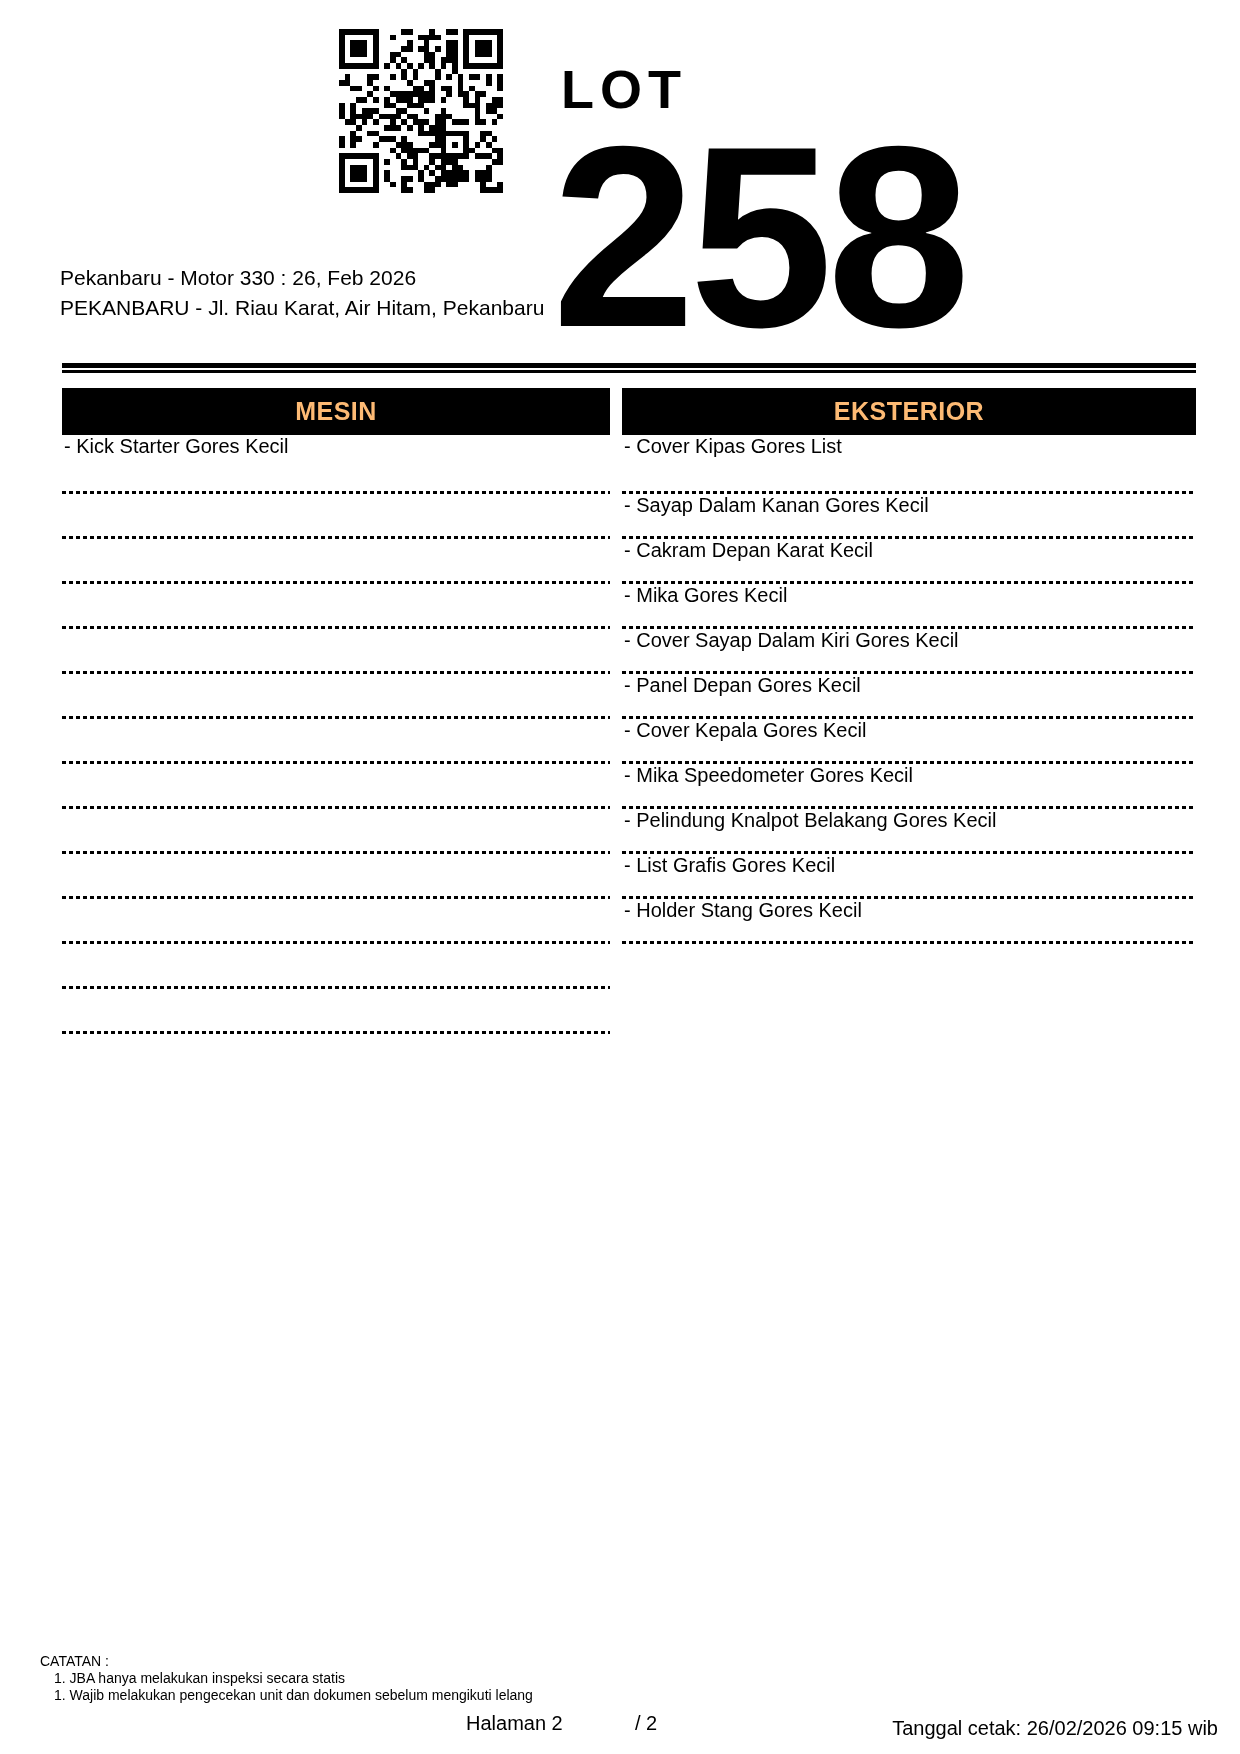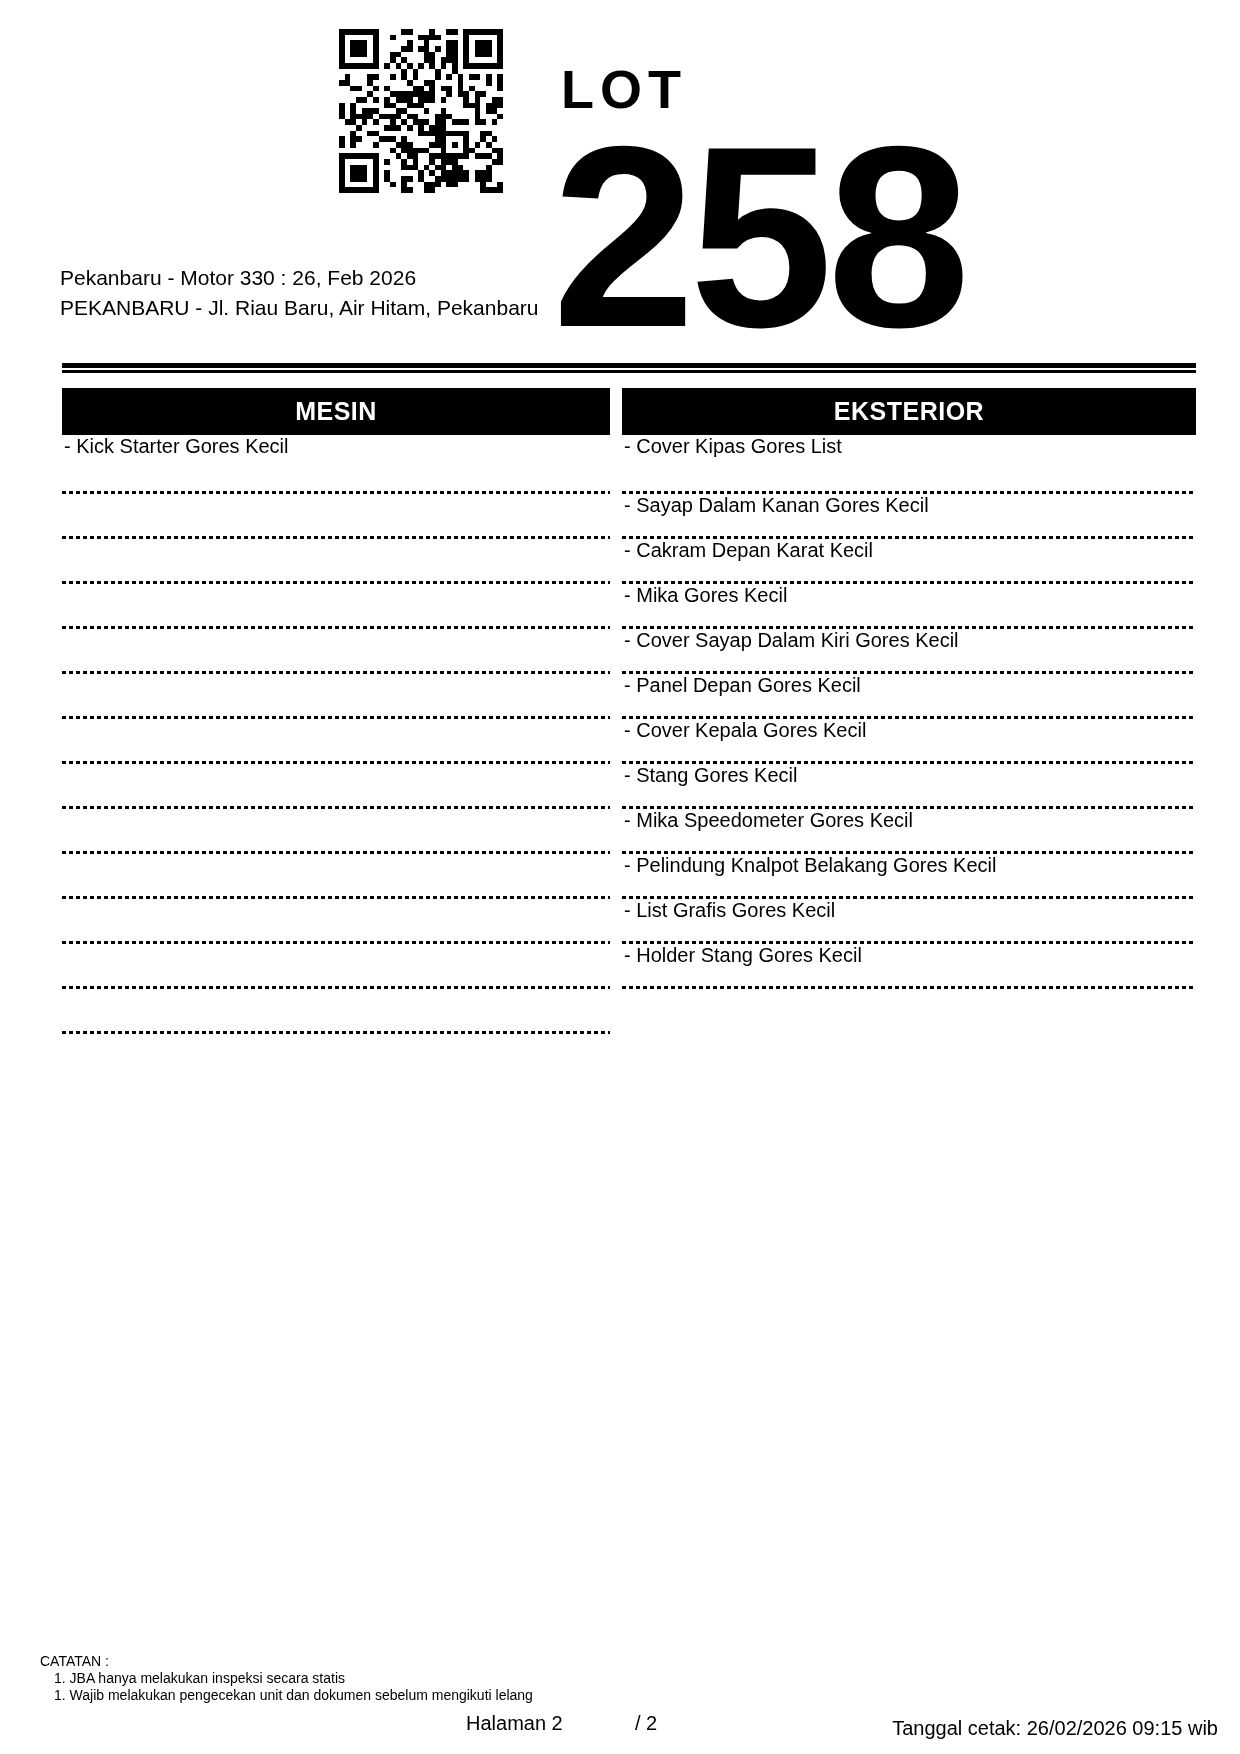--- a/index.html
+++ b/index.html
@@ -31,21 +31,21 @@
     position:absolute;left:62px;top:363px;width:1134px;
     height:2px;
     border-top:5px solid #000;
     border-bottom:3px solid #000;
   }
   .col{position:absolute;top:388px;}
   .col-left{left:62px;width:548px;}
   .col-right{left:622px;width:574px;}
   .col-header{
     height:47px;line-height:47px;
-    background:#000;color:#ffffff;
+    background:#000;color:#fdba74;
     text-align:center;font-size:25px;font-weight:bold;
     letter-spacing:0.5px;
   }
   .rows{width:100%;}
   .row{
     position:relative;height:45px;
     display:flex;align-items:flex-start;
     font-size:20px;
     padding-left:2px;box-sizing:border-box;
   }
@@ -469,21 +469,21 @@
         <rect x="27" y="28" width="1" height="1" fill="#000"></rect>
         <rect x="28" y="28" width="1" height="1" fill="#000"></rect>
       </svg>
   </div>
 
   <div class="lot-label">LOT</div>
   <div class="lot-number">258</div>
 
   <div class="address">
     <div>Pekanbaru - Motor 330 : 26, Feb 2026</div>
-    <div>PEKANBARU - Jl. Riau Baru, Air Hitam, Pekanbaru</div>
+    <div>PEKANBARU - Jl. Riau Karat, Air Hitam, Pekanbaru</div>
   </div>
 
   <div class="rule"></div>
 
   <div class="col col-left">
     <div class="col-header">MESIN</div>
     <div class="rows">
         <div class="row">
           <span>- Kick Starter Gores Kecil</span>
         </div>
@@ -542,23 +542,20 @@
           <span>- Mika Gores Kecil</span>
         </div>
         <div class="row">
           <span>- Cover Sayap Dalam Kiri Gores Kecil</span>
         </div>
         <div class="row">
           <span>- Panel Depan Gores Kecil</span>
         </div>
         <div class="row">
           <span>- Cover Kepala Gores Kecil</span>
-        </div>
-        <div class="row">
-          <span>- Stang Gores Kecil</span>
         </div>
         <div class="row">
           <span>- Mika Speedometer Gores Kecil</span>
         </div>
         <div class="row">
           <span>- Pelindung Knalpot Belakang Gores Kecil</span>
         </div>
         <div class="row">
           <span>- List Grafis Gores Kecil</span>
         </div>

